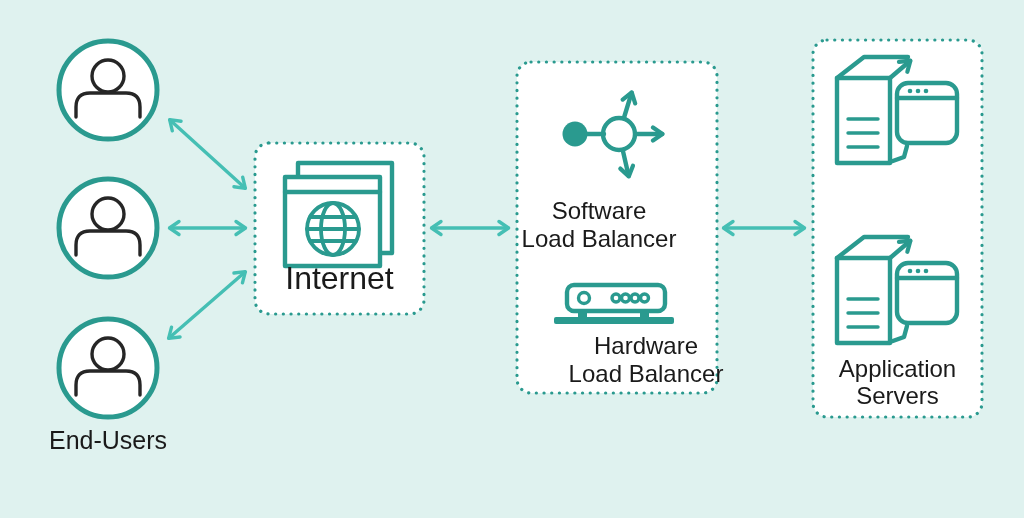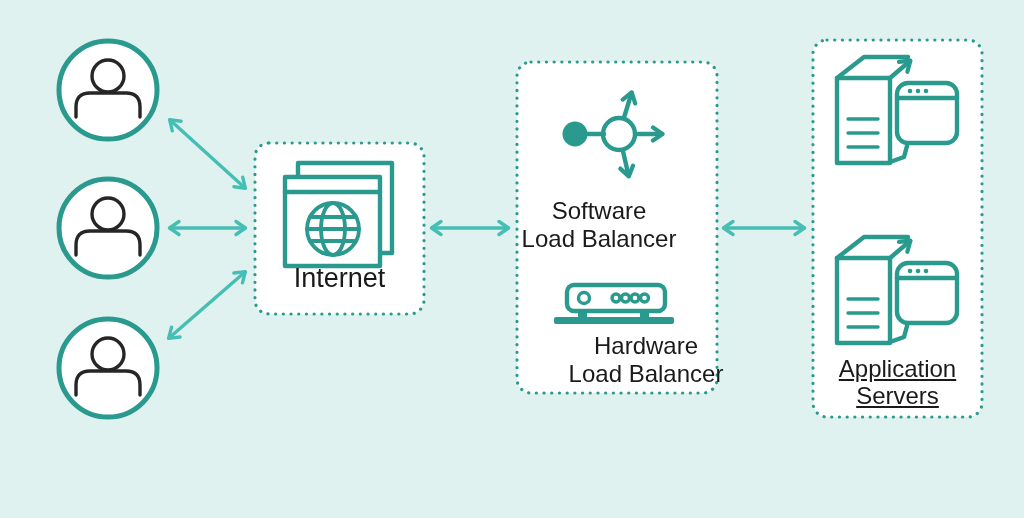--- a/index.html
+++ b/index.html
@@ -32,24 +32,24 @@
   .arrow{fill:none;stroke:var(--arrow_teal);stroke-width:3.4;stroke-linecap:round;}
   .mk-light{fill:none;stroke:var(--arrow_teal);stroke-width:3.4;stroke-linecap:round;stroke-linejoin:round;}
   .mk-dark{fill:none;stroke:var(--stroke_teal);stroke-width:4.2;stroke-linecap:round;stroke-linejoin:round;}
 
   
   .lbl{
     position:absolute;color:var(--text);text-align:center;
     white-space:pre-line;font-size:24px;line-height:28px;font-weight:500;
   }
   .lbl-endusers{left:8px;top:426px;width:200px;font-size:25px;}
-  .lbl-internet{left:255px;top:264px;width:169px;font-size:27px;}
+  .lbl-internet{left:255px;top:264px;width:169px;font-size:32px;}
   .lbl-swlb{left:517px;top:197px;width:164px;}
   .lbl-hwlb{left:517px;top:332px;width:200px;padding-left:29px;}
-  .lbl-app{left:813px;top:355px;width:169px;line-height:27px;text-decoration:underline;}
+  .lbl-app{left:813px;top:355px;width:169px;line-height:27px;}
 </style>
 </head>
 <body>
 
 <div class="canvas">
 
   <svg class="layer" width="1024" height="518" viewBox="0 0 1024 518" xmlns="http://www.w3.org/2000/svg">
     <defs>
       <marker id="ah" viewBox="0 0 16 18" refX="12" refY="9" markerWidth="16" markerHeight="18" orient="auto-start-reverse" markerUnits="userSpaceOnUse">
         <path d="M3,2.5 L12.5,9 L3,15.5" class="mk-light"></path>
@@ -139,20 +139,21 @@
     <use href="#server-proto" xlink:href="#server-proto"></use>
     <use href="#server-proto" xlink:href="#server-proto" transform="translate(0,180)"></use>
 
     <line x1="170" y1="120" x2="245" y2="188" class="arrow" marker-start="url(#ah)" marker-end="url(#ah)"></line>
     <line x1="170" y1="228" x2="245" y2="228" class="arrow" marker-start="url(#ah)" marker-end="url(#ah)"></line>
     <line x1="245" y1="272" x2="169" y2="338" class="arrow" marker-start="url(#ah)" marker-end="url(#ah)"></line>
     <line x1="432" y1="228" x2="508" y2="228" class="arrow" marker-start="url(#ah)" marker-end="url(#ah)"></line>
     <line x1="724" y1="228" x2="804" y2="228" class="arrow" marker-start="url(#ah)" marker-end="url(#ah)"></line>
   </svg>
 
+  <div class="lbl lbl-endusers">End-Users</div>
   <div class="lbl lbl-internet">Internet</div>
   <div class="lbl lbl-swlb">Software
 Load Balancer</div>
   <div class="lbl lbl-hwlb">Hardware
 Load Balancer</div>
   <div class="lbl lbl-app">Application
 Servers</div>
 </div>
 
 </body></html>

